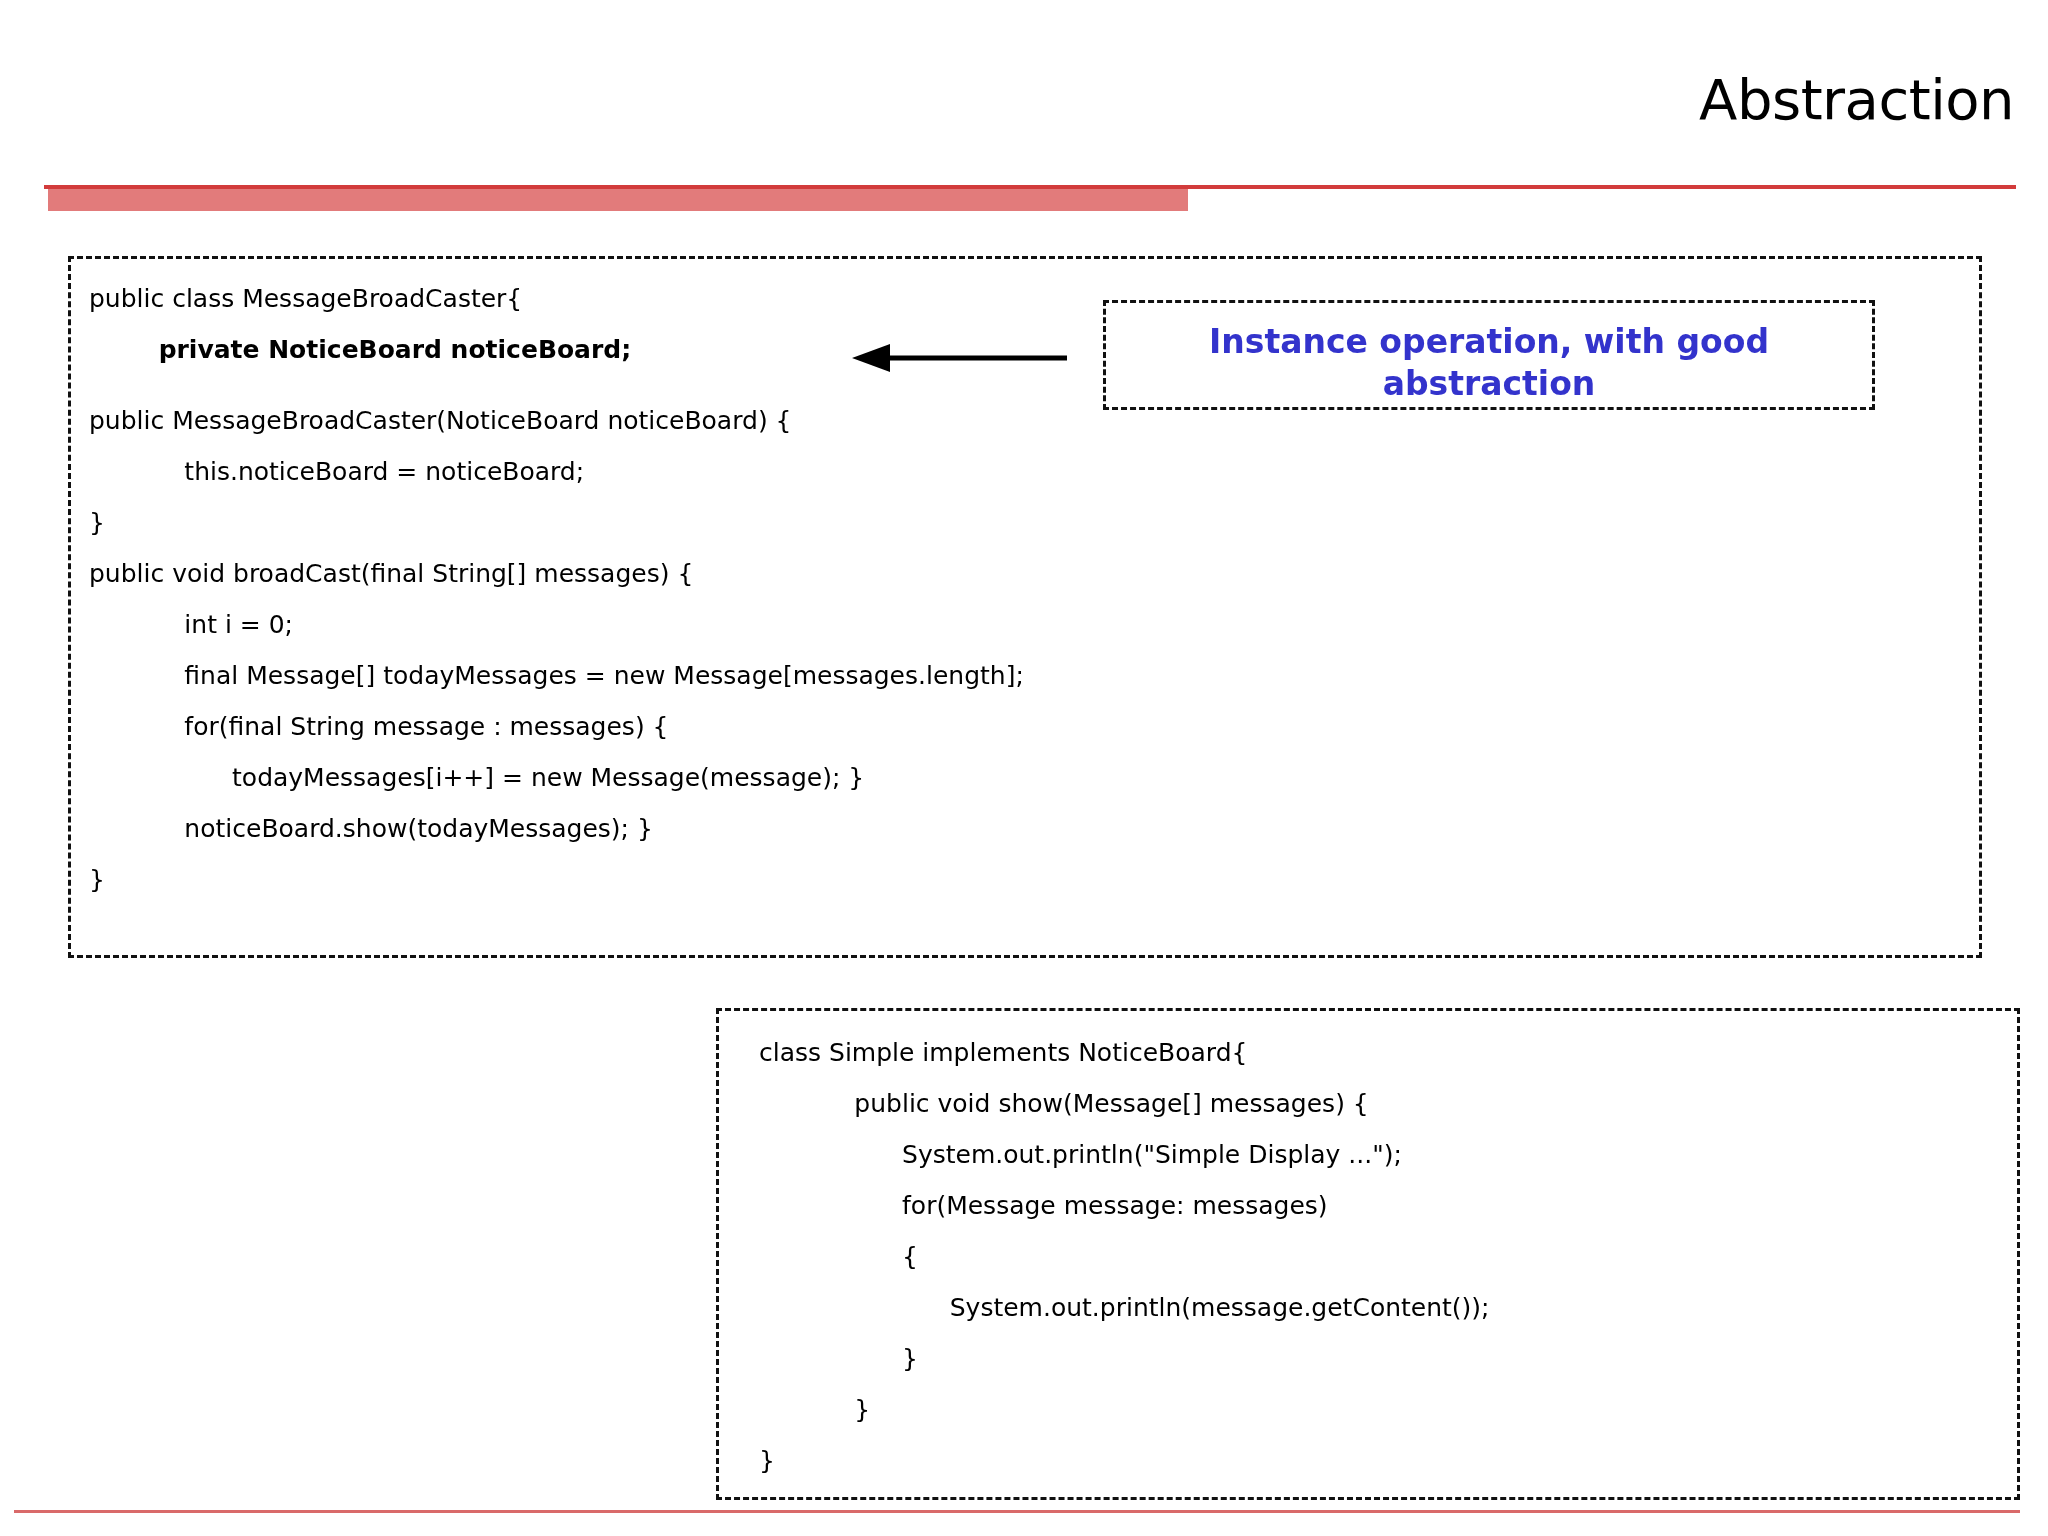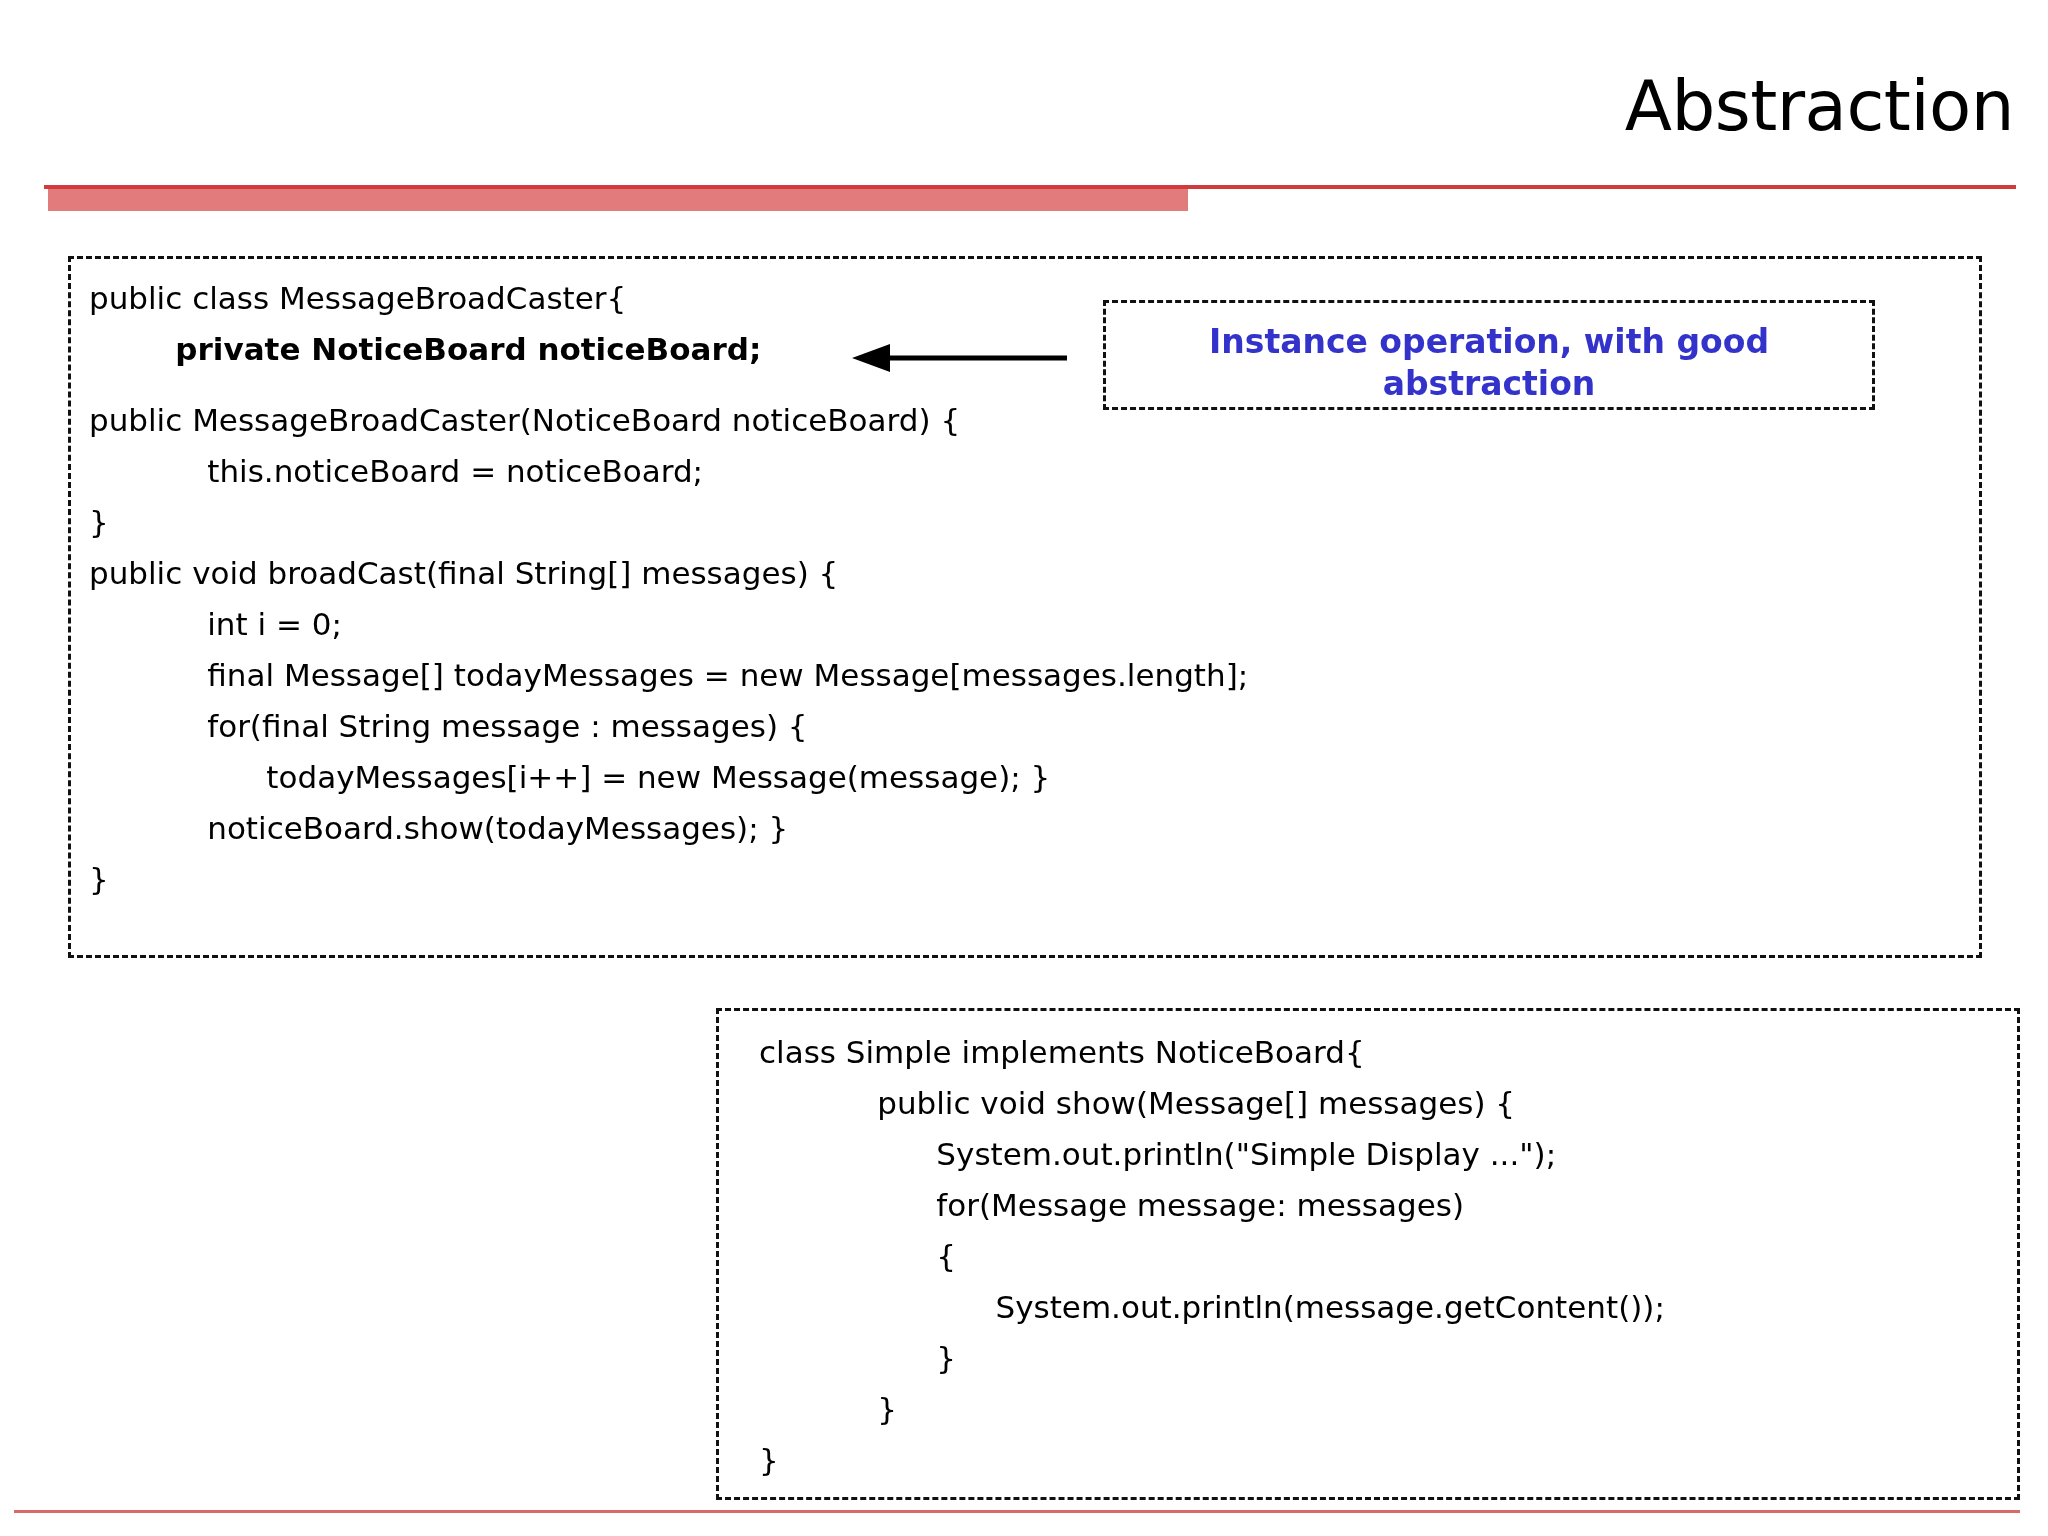--- a/index.html
+++ b/index.html
@@ -14,21 +14,21 @@
     overflow: hidden;
     font-family: "DejaVu Sans", "Liberation Sans", sans-serif;
     -webkit-font-smoothing: antialiased;
   }
 
   
   .slide-title {
     position: absolute;
     right: 34px;
     top: 72px;
-    font-size: 69px;
+    font-size: 56px;
     line-height: 1.0;
     font-weight: 400;
     color: #000000;
     letter-spacing: -0.5px;
     white-space: nowrap;
     text-align: right;
   }
 
   
   .header-rule-thin {
@@ -76,21 +76,21 @@
     top: 1008px;
     width: 1304px;
     height: 492px;
   }
 
   .code-lines {
     position: absolute;
     left: 18px;
     top: 14px;
     right: 10px;
-    font-size: 31px;
+    font-size: 25px;
     line-height: 51px;
     color: #000000;
     white-space: pre;
     font-family: "DejaVu Sans", "Liberation Sans", sans-serif;
   }
   #code-box-simple .code-lines {
     left: 40px;
     top: 16px;
     line-height: 51px;
   }

